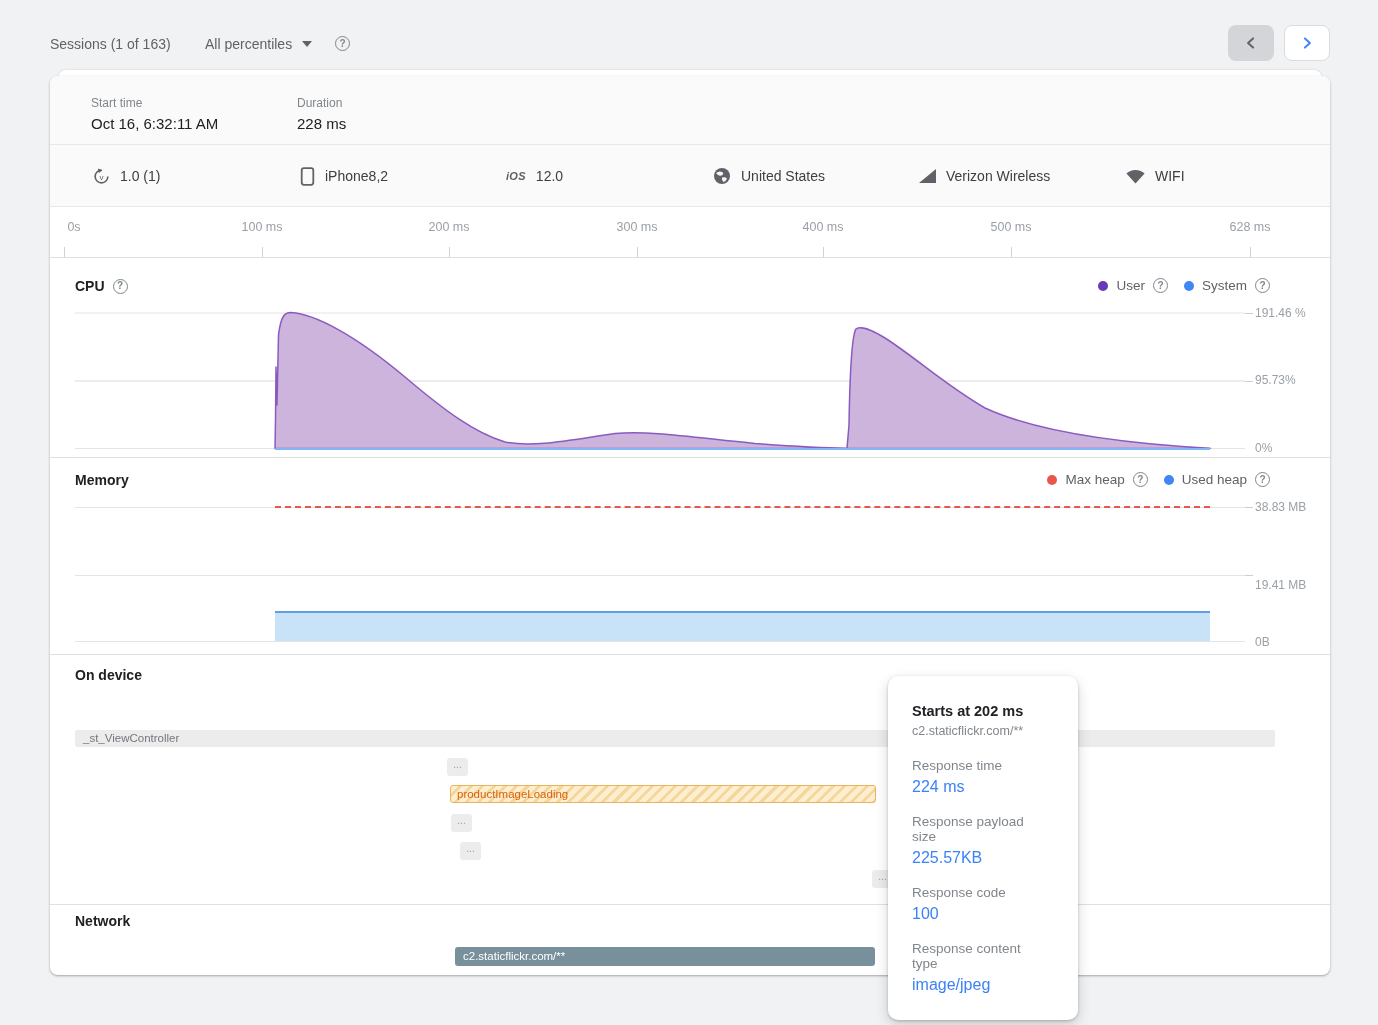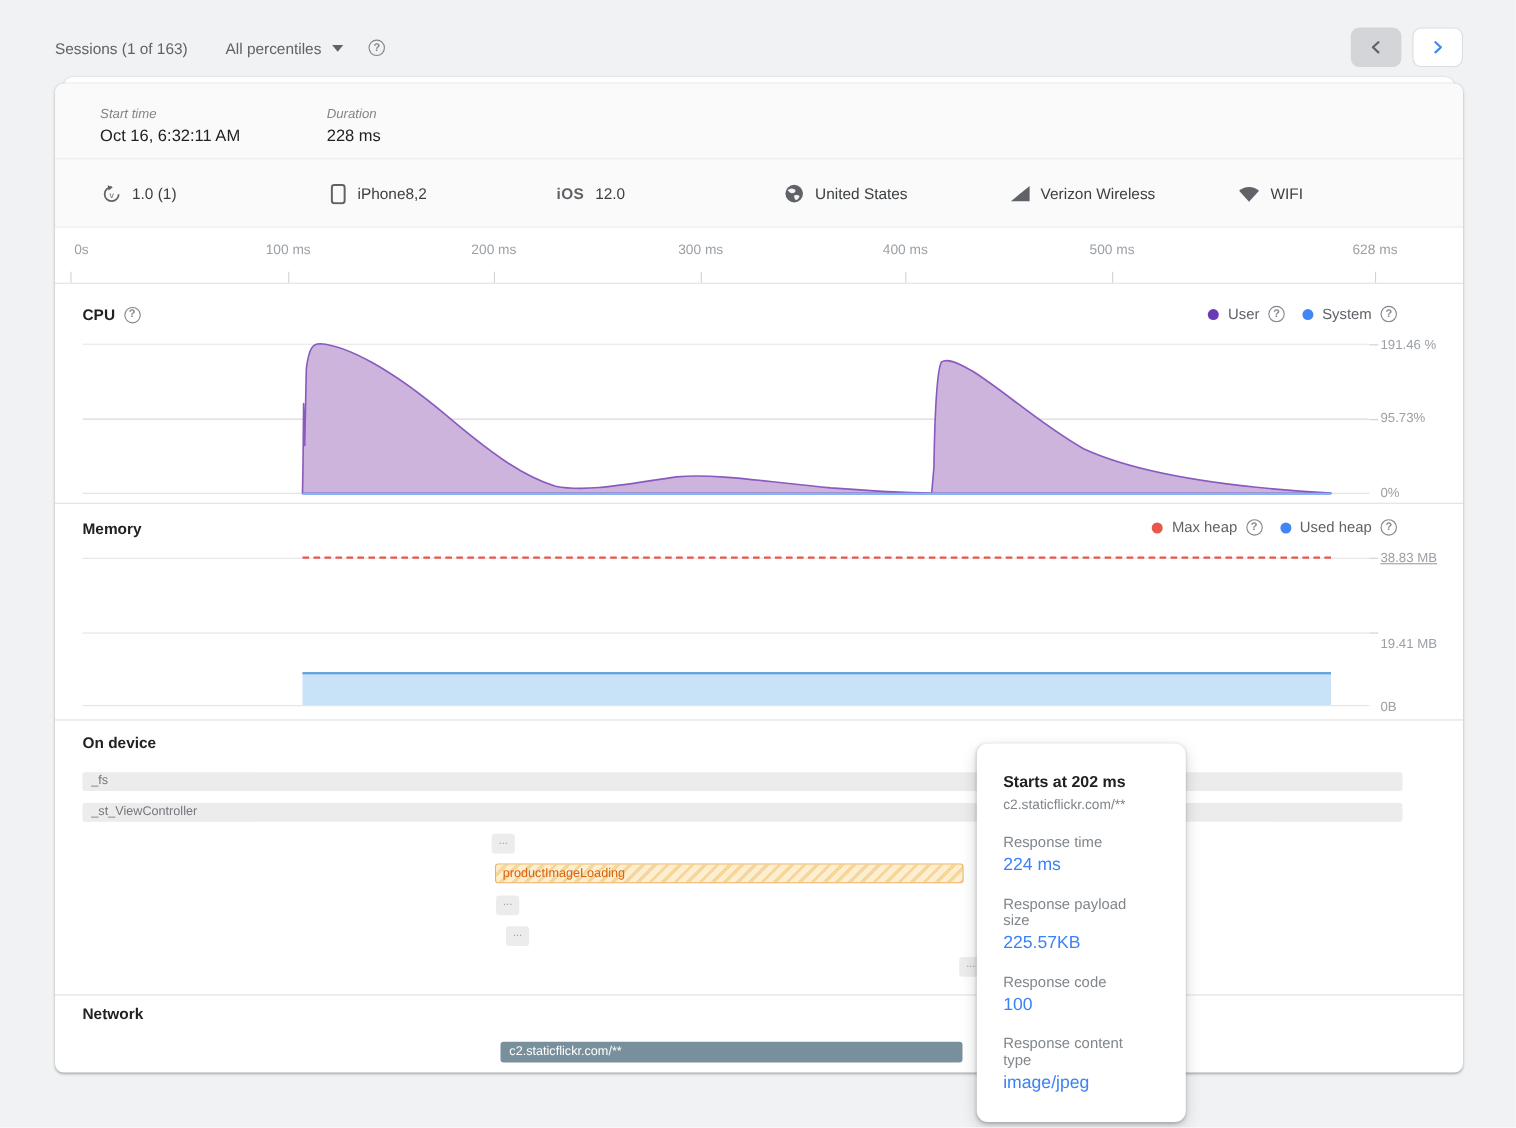--- a/index.html
+++ b/index.html
@@ -30,28 +30,28 @@
   
   .card-stack-edge { position:absolute; left:58px; top:70px; width:1264px; height:14px;
     background:#fff; border-radius:8px 8px 0 0; box-shadow:0 0 2px rgba(0,0,0,.18); }
   .card { position:absolute; left:50px; top:76px; width:1280px; height:899px;
     background:#fff; border-radius:8px; overflow:hidden;
     box-shadow:0 1px 2px rgba(60,64,67,.3), 0 1px 3px rgba(60,64,67,.15); }
 
   .row-session-info { position:absolute; left:0; top:0; width:100%; height:69px;
     background:#fafafa; border-bottom:1px solid #e8e8e8; }
   .info-group { position:absolute; top:20px; }
-  .info-label { font-size:12px; color:#80868b; margin-bottom:5px;font-style:italic; }
+  .info-label { font-size:12px; color:#80868b; margin-bottom:5px; }
   .info-value { font-size:15px; color:#202124; }
 
   .row-device { position:absolute; left:0; top:69px; width:100%; height:62px;
     background:#fafafa; border-bottom:1px solid #e8e8e8; }
   .dev-item { position:absolute; top:0; height:62px; display:flex; align-items:center; gap:10px; }
   .dev-text { font-size:14px; color:#3c4043; }
-  .os-badge { font-size:14px; font-weight:bold; color:#5f6368; letter-spacing:.3px; }
+  .os-badge { font-size:11px; font-weight:bold; color:#5f6368; letter-spacing:.3px;font-style:italic; }
   .tri-signal { width:0; height:0; border-left:17px solid transparent; border-bottom:14px solid #5f6368; }
 
   .row-timeline { position:absolute; left:0; top:131px; width:100%; height:51px;
     background:#fff; border-bottom:1px solid #e0e0e0; }
   .tl-label { position:absolute; top:13px; transform:translateX(-50%); font-size:12.5px; color:#9aa0a6; white-space:nowrap; }
   .tl-tick { position:absolute; bottom:0; width:1px; height:10px; background:#cfd2d6; }
 
   
   .section { position:absolute; left:0; width:100%; border-bottom:1px solid #e0e0e0; }
   .section-title { position:absolute; left:25px; font-size:14px; font-weight:bold; color:#212121; display:flex; align-items:center; gap:8px; }
@@ -249,31 +249,30 @@
         </div>
       </div>
 
       <div class="gridline" style="top:49px;"></div>
       <div class="gridline" style="top:117px;"></div>
       <div class="gridline" style="top:183px;"></div>
       <div class="mem-maxheap-line" style="top:48px;"></div>
       <div class="mem-used-bar" style="top:153px;"></div>
 
       <span class="axis-dash" style="top:49px;"></span>
-      <span class="axis-label" style="top:42px;text-decoration:underline;">38.83 MB</span>
+      <span class="axis-label" style="top:42px;">38.83 MB</span>
       <span class="axis-dash" style="top:117px;"></span>
       <span class="axis-label" style="top:120px;">19.41 MB</span>
       <span class="axis-label" style="top:177px;">0B</span>
     </div>
 
     <div class="section sec-ondev">
       <div class="section-title" style="top:12px;align-items:flex-end;">
         <span>On device</span>
       </div>
-      <div class="trace-bar" style="left:25px; top:47px; width:1200px;">_fs</div>
       <div class="trace-bar" style="left:25px; top:75px; width:1200px;">_st_ViewController</div>
       <div class="mini-box" style="left:397px; top:103px;">...</div>
       <div class="trace-hatched" style="left:400px; top:130px; width:426px;">productImageLoading</div>
       <div class="mini-box" style="left:401px; top:159px;">...</div>
       <div class="mini-box" style="left:410px; top:187px;">...</div>
       <div class="mini-box" style="left:822px; top:215px;">...</div>
     </div>
 
     <div class="section sec-net">
       <div class="section-title" style="top:8px;">

